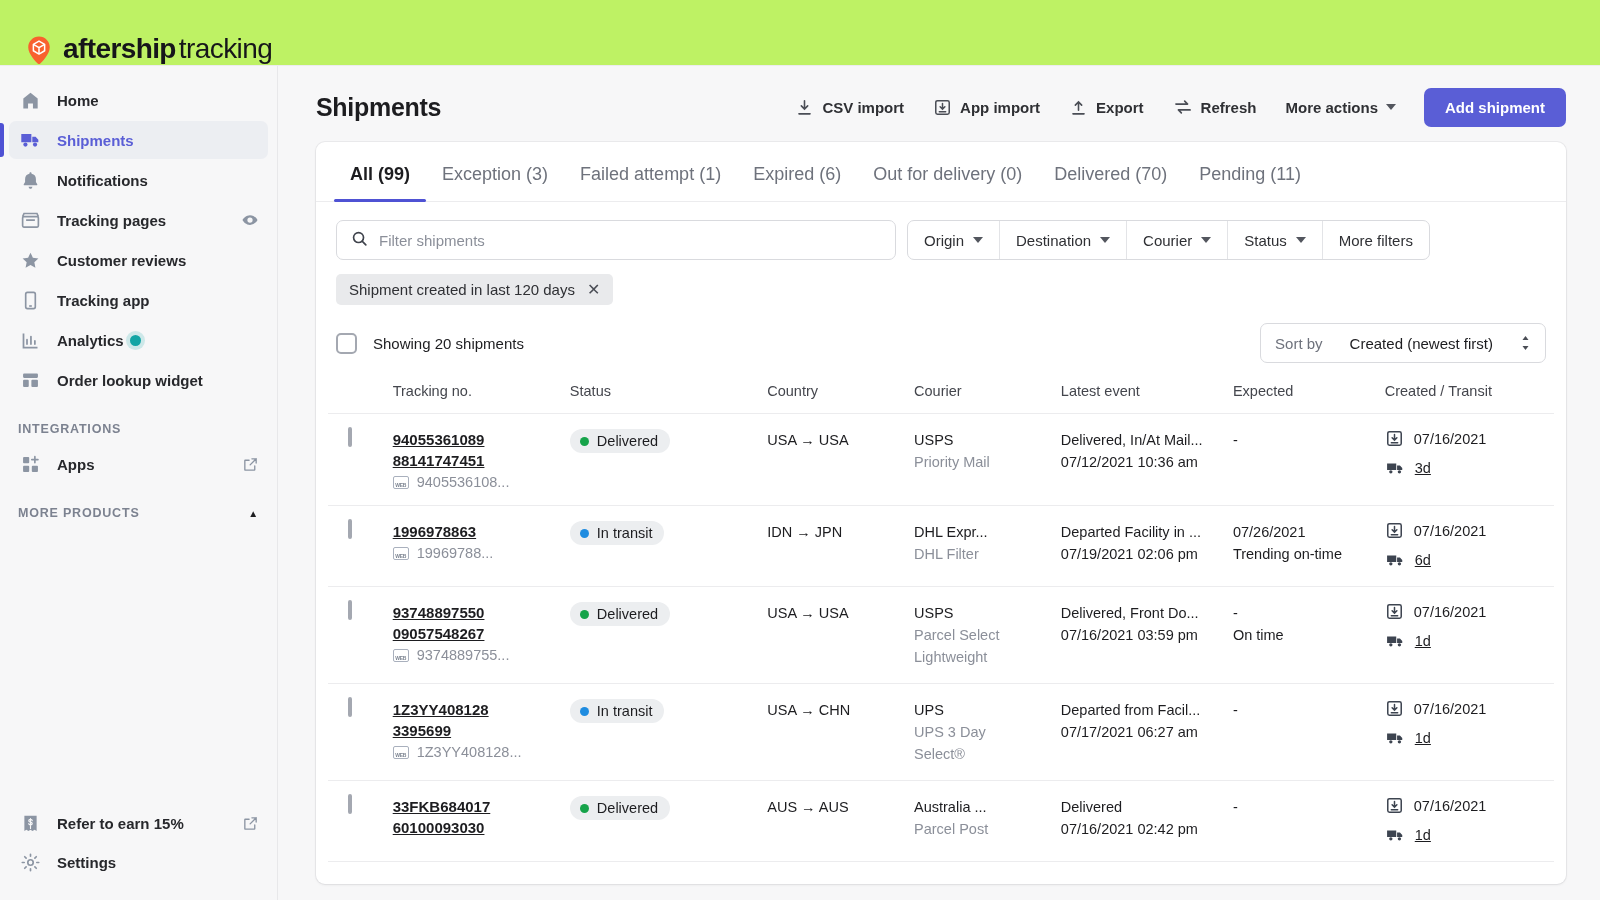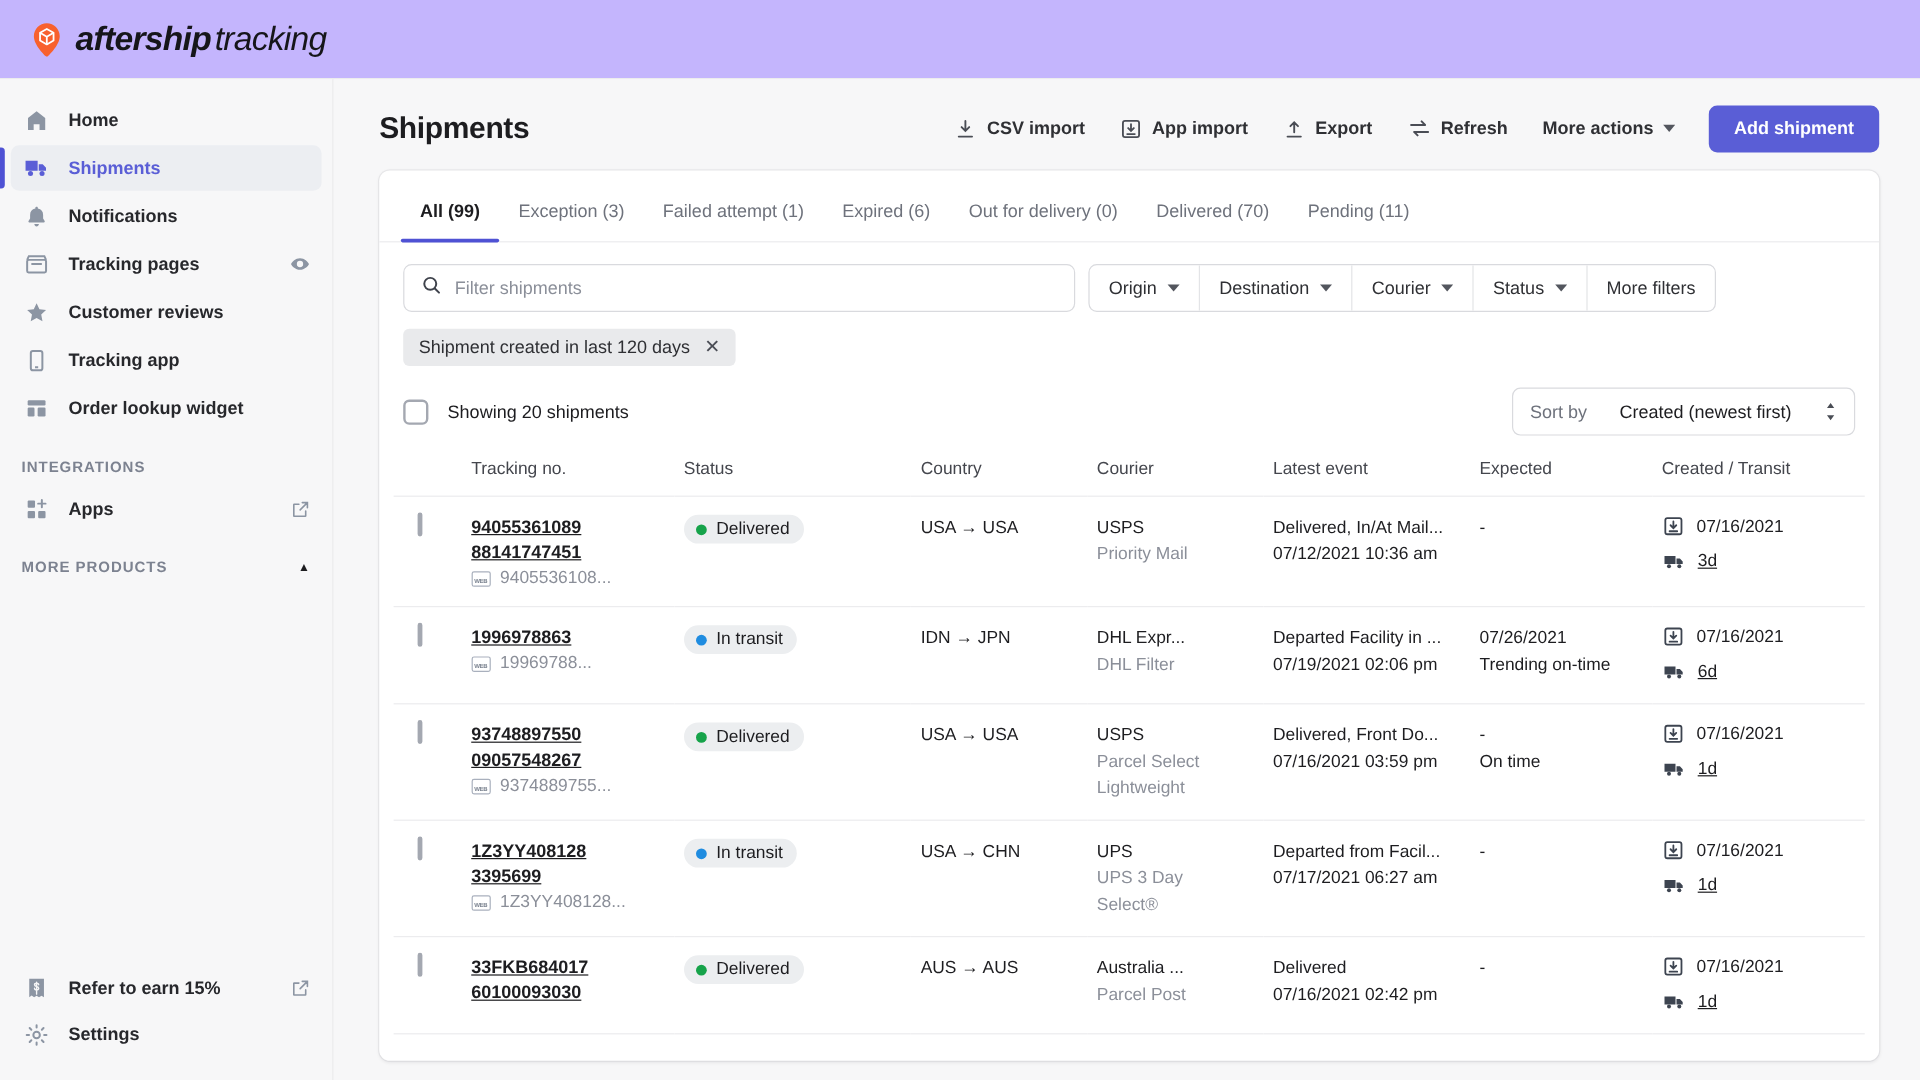--- a/index.html
+++ b/index.html
@@ -8,26 +8,25 @@
     width: 1600px; height: 900px;
     overflow: hidden;
     background: #ffffff;
     font-family: "Liberation Sans", sans-serif;
     -webkit-font-smoothing: antialiased;
   }
 
   
   .brandbar {
     height: 66px;
-    background: #c4b5fd;
+    background: #bef264;
     display: flex;
-    align-items: center;
+    align-items: flex-end;
     padding-left: 24px;
     border-bottom: 1px solid #ececee;
-    font-style: italic;
   }
   .brand-logo { width: 30px; height: 30px; margin-right: 9px; flex: 0 0 auto; }
   .brand-text { font-size: 28px; letter-spacing: -0.6px; color: #16161a; }
   .brand-text .b1 { font-weight: 700; }
   .brand-text .b2 { font-weight: 400; margin-left: 3px; }
 
   
   .app { display: flex; height: 834px; }
 
   
@@ -116,21 +115,21 @@
     height: 742px;
   }
 
   .tabs {
     display: flex; align-items: flex-end;
     padding: 0 18px;
     border-bottom: 1px solid #ececee;
     height: 60px;
   }
   .tab {
-    font-size: 15px; color: #6e727c;
+    font-size: 18px; color: #6e727c;
     padding: 0 16px 16px 16px;
     cursor: pointer; position: relative; white-space: nowrap; text-align: right;
   }
   .tab.active { color: #1d1d20; font-weight: 600; }
   .tab.active::after {
     content: ""; position: absolute; left: 0; right: 0; bottom: -1px;
     height: 3px; background: #4f52d4; border-radius: 2px;
   }
 
   .filters { display: flex; align-items: center; padding: 18px 20px 0 20px; }
@@ -308,20 +307,30 @@
     <div class="nav-item">
       <span class="ic">
         <svg viewBox="0 0 24 24" width="21" height="21" fill="none" stroke="currentColor" stroke-width="1.9">
             <rect x="6.5" y="2.8" width="11" height="18.4" rx="2"></rect>
             <path d="M10.5 18.3h3"></path>
           </svg>
       </span>
       <span class="lbl">Tracking app</span>
     </div>
 
+    <div class="nav-item">
+      <span class="ic">
+        <svg viewBox="0 0 24 24" width="21" height="21" fill="none" stroke="currentColor" stroke-width="2">
+            <path d="M4 4v16h16"></path>
+            <path d="M8 16V11M12.5 16V7.5M17 16v-3.5" stroke-linecap="round"></path>
+          </svg>
+      </span>
+      <span class="lbl">Analytics</span>
+      <span class="dot-badge"></span>
+    </div>
 
     <div class="nav-item">
       <span class="ic">
         <svg viewBox="0 0 24 24" width="21" height="21" fill="currentColor">
             <rect x="3.5" y="4" width="17" height="5" rx="1.2"></rect>
             <rect x="3.5" y="11" width="6.5" height="8.5" rx="1.2"></rect>
             <rect x="13" y="11" width="7.5" height="8.5" rx="1.2"></rect>
           </svg>
       </span>
       <span class="lbl">Order lookup widget</span>

